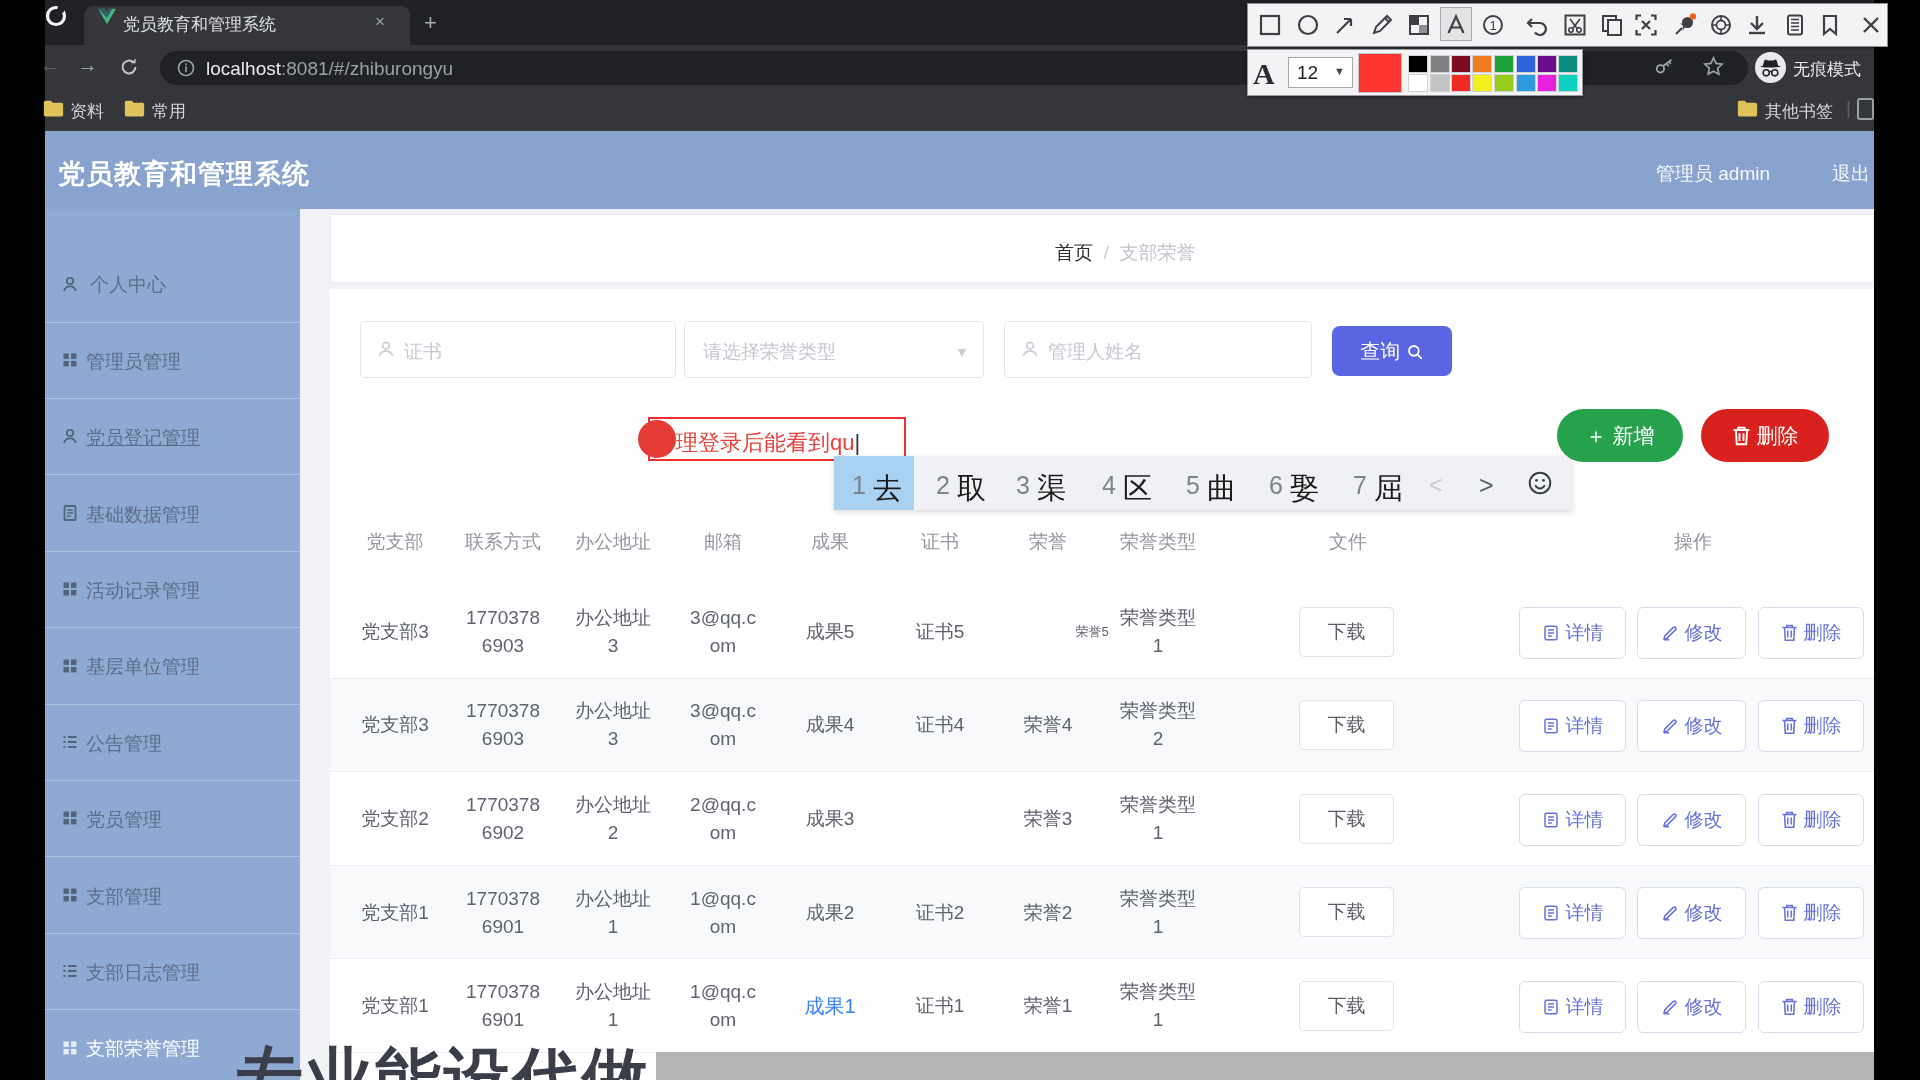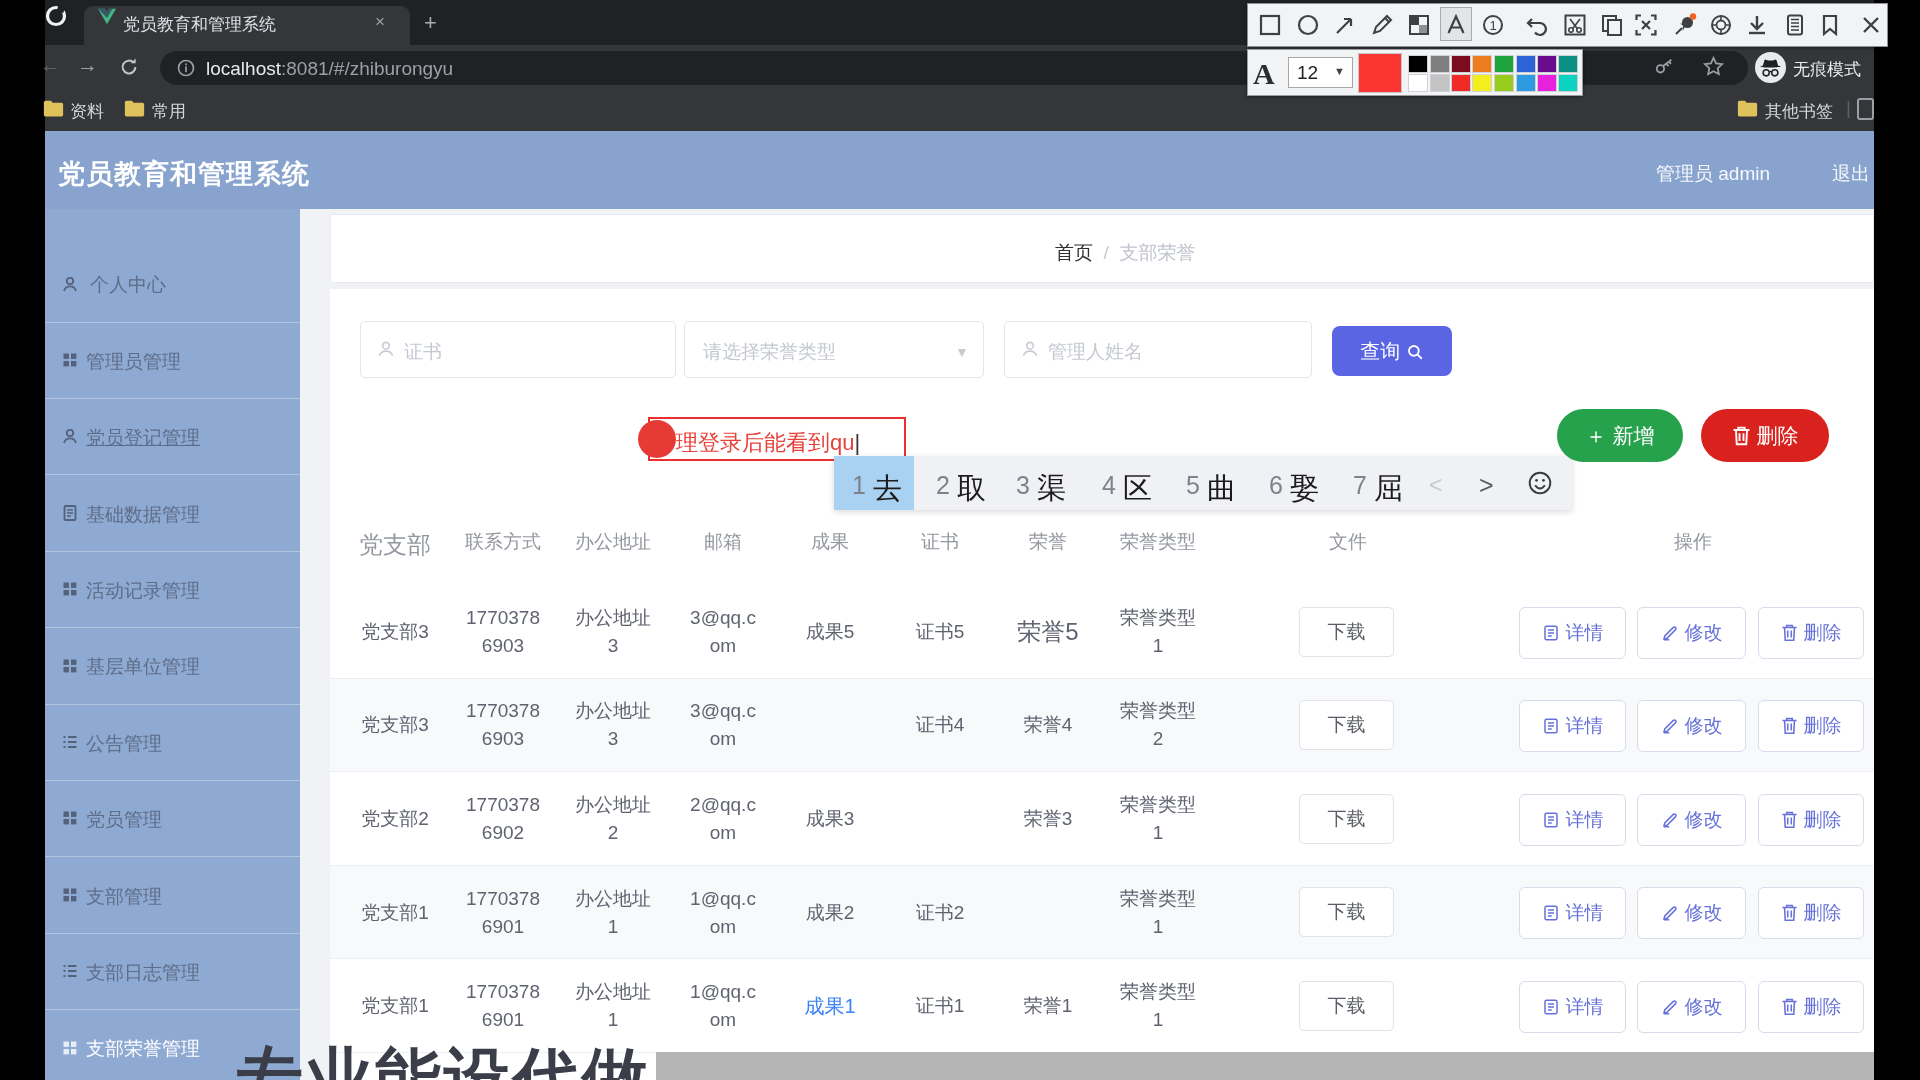--- a/index.html
+++ b/index.html
@@ -215,56 +215,57 @@
       <circle cx="8.8" cy="9.5" r="1.3" fill="#3a3d42"></circle>
       <circle cx="15.2" cy="9.5" r="1.3" fill="#3a3d42"></circle>
       <path d="M7.5 14c1.3 2 2.9 3 4.5 3s3.2-1 4.5-3" fill="none" stroke="#3a3d42" stroke-width="1.8"></path>
     </svg>
 
   <div class="abs" style="left:1557px;top:409px;width:126px;height:53px;border-radius:27px;background:#27a24c;color:#fff;font-size:21px;text-align:center;line-height:53px;">＋ 新增</div>
   <div class="abs" style="left:1701px;top:409px;width:128px;height:53px;border-radius:27px;background:#d9221d;color:#fff;font-size:21px;text-align:center;line-height:53px;"><svg width="19" height="21" viewBox="0 0 24 26" style="vertical-align:-3px;">
         <path fill="none" stroke="#fff" stroke-width="2.4" d="M2 6h20M8 6V3h8v3M5 6l1 18h12l1-18M9.5 10v10M14.5 10v10"></path>
       </svg> 删除</div>
 
-<div class="abs" style="left:315px;top:529px;width:160px;text-align:center;font-size:24px;color:#93979f;">党支部</div>
+<div class="abs" style="left:315px;top:529px;width:160px;text-align:center;font-size:19px;color:#93979f;">党支部</div>
 <div class="abs" style="left:423px;top:529px;width:160px;text-align:center;font-size:19px;color:#93979f;">联系方式</div>
 <div class="abs" style="left:533px;top:529px;width:160px;text-align:center;font-size:19px;color:#93979f;">办公地址</div>
 <div class="abs" style="left:643px;top:529px;width:160px;text-align:center;font-size:19px;color:#93979f;">邮箱</div>
 <div class="abs" style="left:750px;top:529px;width:160px;text-align:center;font-size:19px;color:#93979f;">成果</div>
 <div class="abs" style="left:860px;top:529px;width:160px;text-align:center;font-size:19px;color:#93979f;">证书</div>
 <div class="abs" style="left:968px;top:529px;width:160px;text-align:center;font-size:19px;color:#93979f;">荣誉</div>
 <div class="abs" style="left:1078px;top:529px;width:160px;text-align:center;font-size:19px;color:#93979f;">荣誉类型</div>
 <div class="abs" style="left:1268px;top:529px;width:160px;text-align:center;font-size:19px;color:#93979f;">文件</div>
 <div class="abs" style="left:1613px;top:529px;width:160px;text-align:center;font-size:19px;color:#93979f;">操作</div>
 <div class="abs" style="left:330px;top:585.0px;width:1544px;height:93.5px;border-bottom:1px solid #ebeef5;"></div>
 <div class="abs" style="left:340px;top:585px;width:110px;height:94px;display:flex;align-items:center;justify-content:center;text-align:center;font-size:19px;line-height:28px;color:#5f6370;word-break:break-all;">党支部3</div>
 <div class="abs" style="left:464px;top:585px;width:78px;height:94px;display:flex;align-items:center;justify-content:center;text-align:center;font-size:19px;line-height:28px;color:#5f6370;word-break:break-all;">17703786903</div>
 <div class="abs" style="left:573px;top:585px;width:80px;height:94px;display:flex;align-items:center;justify-content:center;text-align:center;font-size:19px;line-height:28px;color:#5f6370;word-break:break-all;">办公地址3</div>
 <div class="abs" style="left:688px;top:585px;width:70px;height:94px;display:flex;align-items:center;justify-content:center;text-align:center;font-size:19px;line-height:28px;color:#5f6370;word-break:break-all;">3@qq.com</div>
 <div class="abs" style="left:778px;top:585px;width:104px;height:94px;display:flex;align-items:center;justify-content:center;text-align:center;font-size:19px;line-height:28px;color:#5f6370;word-break:break-all;">成果5</div>
 <div class="abs" style="left:888px;top:585px;width:104px;height:94px;display:flex;align-items:center;justify-content:center;text-align:center;font-size:19px;line-height:28px;color:#5f6370;word-break:break-all;">证书5</div>
-<div class="abs" style="left:996px;top:585px;width:104px;height:94px;display:flex;align-items:center;justify-content:center;text-align:center;font-size:24px;line-height:28px;color:#5f6370;word-break:break-all;">荣誉5</div>
+<div class="abs" style="left:1040px;top:585px;width:104px;height:94px;display:flex;align-items:center;justify-content:center;text-align:center;font-size:13px;line-height:28px;color:#5f6370;word-break:break-all;">荣誉5</div>
 <div class="abs" style="left:1118px;top:585px;width:80px;height:94px;display:flex;align-items:center;justify-content:center;text-align:center;font-size:19px;line-height:28px;color:#5f6370;word-break:break-all;">荣誉类型1</div>
 <div class="abs" style="left:1299px;top:607px;width:95px;height:50px;background:#fff;border:1px solid #e0e3ea;border-radius:5px;font-size:19px;color:#5a5e66;text-align:center;line-height:48px;">下载</div>
 <div class="abs" style="left:1519px;top:607px;width:107px;height:52px;background:#fff;border:1px solid #d8dcea;border-radius:6px;font-size:19px;color:#6672d9;text-align:center;line-height:50px;"><svg width="18" height="18" viewBox="0 0 24 24" style="vertical-align:-3px;margin-right:6px;">
         <rect x="4" y="3" width="16" height="18" rx="2" fill="none" stroke="#6672d9" stroke-width="2"></rect>
         <path d="M8 8h8M8 12h8M8 16h5" stroke="#6672d9" stroke-width="1.8"></path>
       </svg>详情</div>
 <div class="abs" style="left:1637px;top:607px;width:109px;height:52px;background:#fff;border:1px solid #d8dcea;border-radius:6px;font-size:19px;color:#6672d9;text-align:center;line-height:50px;"><svg width="18" height="18" viewBox="0 0 24 24" style="vertical-align:-3px;margin-right:6px;">
         <path d="M4 20l1-4L16.5 4.5a1.9 1.9 0 0 1 2.7 0l.3.3a1.9 1.9 0 0 1 0 2.7L8 19z" fill="none" stroke="#6672d9" stroke-width="2"></path>
         <path d="M4 21h7" stroke="#6672d9" stroke-width="2"></path>
       </svg>修改</div>
 <div class="abs" style="left:1758px;top:607px;width:106px;height:52px;background:#fff;border:1px solid #d8dcea;border-radius:6px;font-size:19px;color:#6672d9;text-align:center;line-height:50px;"><svg width="17" height="19" viewBox="0 0 24 26" style="vertical-align:-3px;margin-right:6px;">
         <path fill="none" stroke="#6672d9" stroke-width="2.2" d="M2 6h20M8 6V3h8v3M5 6l1 18h12l1-18M9.5 10v10M14.5 10v10"></path>
       </svg>删除</div>
 <div class="abs" style="left:330px;top:678.5px;width:1544px;height:93.5px;background:#f8f9fb;border-bottom:1px solid #ebeef5;"></div>
 <div class="abs" style="left:340px;top:678px;width:110px;height:94px;display:flex;align-items:center;justify-content:center;text-align:center;font-size:19px;line-height:28px;color:#5f6370;word-break:break-all;">党支部3</div>
 <div class="abs" style="left:464px;top:678px;width:78px;height:94px;display:flex;align-items:center;justify-content:center;text-align:center;font-size:19px;line-height:28px;color:#5f6370;word-break:break-all;">17703786903</div>
 <div class="abs" style="left:573px;top:678px;width:80px;height:94px;display:flex;align-items:center;justify-content:center;text-align:center;font-size:19px;line-height:28px;color:#5f6370;word-break:break-all;">办公地址3</div>
 <div class="abs" style="left:688px;top:678px;width:70px;height:94px;display:flex;align-items:center;justify-content:center;text-align:center;font-size:19px;line-height:28px;color:#5f6370;word-break:break-all;">3@qq.com</div>
+<div class="abs" style="left:778px;top:678px;width:104px;height:94px;display:flex;align-items:center;justify-content:center;text-align:center;font-size:19px;line-height:28px;color:#5f6370;word-break:break-all;">成果4</div>
 <div class="abs" style="left:888px;top:678px;width:104px;height:94px;display:flex;align-items:center;justify-content:center;text-align:center;font-size:19px;line-height:28px;color:#5f6370;word-break:break-all;">证书4</div>
 <div class="abs" style="left:996px;top:678px;width:104px;height:94px;display:flex;align-items:center;justify-content:center;text-align:center;font-size:19px;line-height:28px;color:#5f6370;word-break:break-all;">荣誉4</div>
 <div class="abs" style="left:1118px;top:678px;width:80px;height:94px;display:flex;align-items:center;justify-content:center;text-align:center;font-size:19px;line-height:28px;color:#5f6370;word-break:break-all;">荣誉类型2</div>
 <div class="abs" style="left:1299px;top:700px;width:95px;height:50px;background:#fff;border:1px solid #e0e3ea;border-radius:5px;font-size:19px;color:#5a5e66;text-align:center;line-height:48px;">下载</div>
 <div class="abs" style="left:1519px;top:700px;width:107px;height:52px;background:#fff;border:1px solid #d8dcea;border-radius:6px;font-size:19px;color:#6672d9;text-align:center;line-height:50px;"><svg width="18" height="18" viewBox="0 0 24 24" style="vertical-align:-3px;margin-right:6px;">
         <rect x="4" y="3" width="16" height="18" rx="2" fill="none" stroke="#6672d9" stroke-width="2"></rect>
         <path d="M8 8h8M8 12h8M8 16h5" stroke="#6672d9" stroke-width="1.8"></path>
       </svg>详情</div>
 <div class="abs" style="left:1637px;top:700px;width:109px;height:52px;background:#fff;border:1px solid #d8dcea;border-radius:6px;font-size:19px;color:#6672d9;text-align:center;line-height:50px;"><svg width="18" height="18" viewBox="0 0 24 24" style="vertical-align:-3px;margin-right:6px;">
         <path d="M4 20l1-4L16.5 4.5a1.9 1.9 0 0 1 2.7 0l.3.3a1.9 1.9 0 0 1 0 2.7L8 19z" fill="none" stroke="#6672d9" stroke-width="2"></path>
@@ -293,20 +294,21 @@
 <div class="abs" style="left:1758px;top:794px;width:106px;height:52px;background:#fff;border:1px solid #d8dcea;border-radius:6px;font-size:19px;color:#6672d9;text-align:center;line-height:50px;"><svg width="17" height="19" viewBox="0 0 24 26" style="vertical-align:-3px;margin-right:6px;">
         <path fill="none" stroke="#6672d9" stroke-width="2.2" d="M2 6h20M8 6V3h8v3M5 6l1 18h12l1-18M9.5 10v10M14.5 10v10"></path>
       </svg>删除</div>
 <div class="abs" style="left:330px;top:865.5px;width:1544px;height:93.5px;background:#f8f9fb;border-bottom:1px solid #ebeef5;"></div>
 <div class="abs" style="left:340px;top:866px;width:110px;height:94px;display:flex;align-items:center;justify-content:center;text-align:center;font-size:19px;line-height:28px;color:#5f6370;word-break:break-all;">党支部1</div>
 <div class="abs" style="left:464px;top:866px;width:78px;height:94px;display:flex;align-items:center;justify-content:center;text-align:center;font-size:19px;line-height:28px;color:#5f6370;word-break:break-all;">17703786901</div>
 <div class="abs" style="left:573px;top:866px;width:80px;height:94px;display:flex;align-items:center;justify-content:center;text-align:center;font-size:19px;line-height:28px;color:#5f6370;word-break:break-all;">办公地址1</div>
 <div class="abs" style="left:688px;top:866px;width:70px;height:94px;display:flex;align-items:center;justify-content:center;text-align:center;font-size:19px;line-height:28px;color:#5f6370;word-break:break-all;">1@qq.com</div>
 <div class="abs" style="left:778px;top:866px;width:104px;height:94px;display:flex;align-items:center;justify-content:center;text-align:center;font-size:19px;line-height:28px;color:#5f6370;word-break:break-all;">成果2</div>
 <div class="abs" style="left:888px;top:866px;width:104px;height:94px;display:flex;align-items:center;justify-content:center;text-align:center;font-size:19px;line-height:28px;color:#5f6370;word-break:break-all;">证书2</div>
+<div class="abs" style="left:996px;top:866px;width:104px;height:94px;display:flex;align-items:center;justify-content:center;text-align:center;font-size:19px;line-height:28px;color:#5f6370;word-break:break-all;">荣誉2</div>
 <div class="abs" style="left:1118px;top:866px;width:80px;height:94px;display:flex;align-items:center;justify-content:center;text-align:center;font-size:19px;line-height:28px;color:#5f6370;word-break:break-all;">荣誉类型1</div>
 <div class="abs" style="left:1299px;top:887px;width:95px;height:50px;background:#fff;border:1px solid #e0e3ea;border-radius:5px;font-size:19px;color:#5a5e66;text-align:center;line-height:48px;">下载</div>
 <div class="abs" style="left:1519px;top:887px;width:107px;height:52px;background:#fff;border:1px solid #d8dcea;border-radius:6px;font-size:19px;color:#6672d9;text-align:center;line-height:50px;"><svg width="18" height="18" viewBox="0 0 24 24" style="vertical-align:-3px;margin-right:6px;">
         <rect x="4" y="3" width="16" height="18" rx="2" fill="none" stroke="#6672d9" stroke-width="2"></rect>
         <path d="M8 8h8M8 12h8M8 16h5" stroke="#6672d9" stroke-width="1.8"></path>
       </svg>详情</div>
 <div class="abs" style="left:1637px;top:887px;width:109px;height:52px;background:#fff;border:1px solid #d8dcea;border-radius:6px;font-size:19px;color:#6672d9;text-align:center;line-height:50px;"><svg width="18" height="18" viewBox="0 0 24 24" style="vertical-align:-3px;margin-right:6px;">
         <path d="M4 20l1-4L16.5 4.5a1.9 1.9 0 0 1 2.7 0l.3.3a1.9 1.9 0 0 1 0 2.7L8 19z" fill="none" stroke="#6672d9" stroke-width="2"></path>
         <path d="M4 21h7" stroke="#6672d9" stroke-width="2"></path>
       </svg>修改</div>

